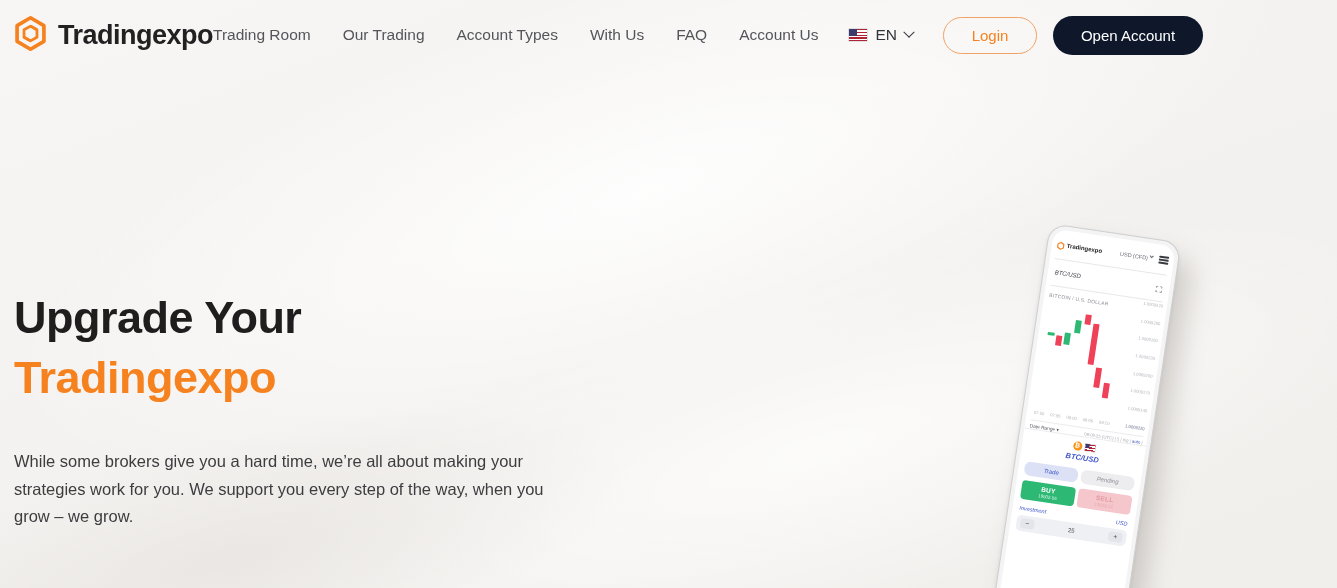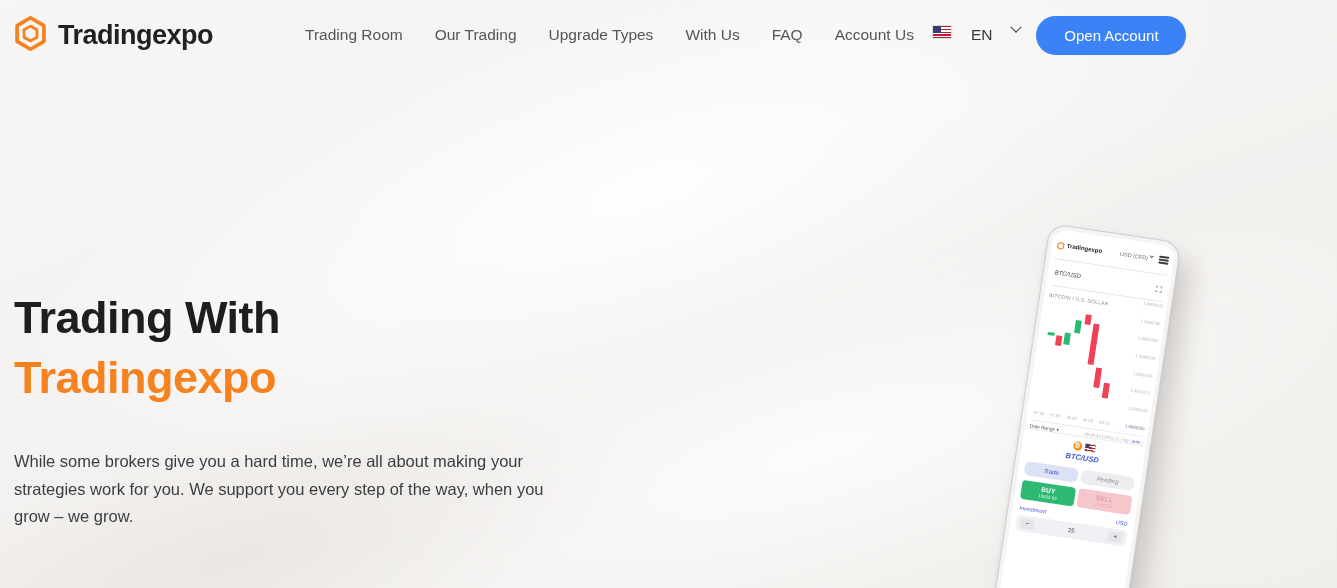--- a/index.html
+++ b/index.html
@@ -18,34 +18,34 @@
     background:radial-gradient(ellipse at center, rgba(255,255,255,.75) 0%, rgba(255,255,255,0) 62%);
     transform:rotate(-16deg); }
   .swoosh.s3 { width:900px; height:260px; left:-220px; top:430px;
     background:radial-gradient(ellipse at center, rgba(226,222,218,.55) 0%, rgba(226,222,218,0) 65%);
     transform:rotate(-14deg); }
 
   
   header { position:relative; z-index:5; display:flex; align-items:center; height:70px; padding:0 10px 0 12px; }
   .logo { display:flex; align-items:center; gap:9px; }
   .logo-text { font-size:27px; font-weight:800; color:#232021; letter-spacing:-0.5px; }
-  nav { margin-left:92px; }
+  nav { }
   nav ul { display:flex; list-style:none; gap:32px; }
   nav li { font-size:15.5px; color:#54555a; cursor:pointer; white-space:nowrap; }
-  .lang { display:flex; align-items:flex-start; gap:20px; margin-left:19px; cursor:pointer; }
+  .lang { display:flex; align-items:center; gap:8px; margin-left:31px; cursor:pointer; }
   .flag { width:18px; height:12px; position:relative; display:inline-block;
     background:repeating-linear-gradient(180deg,#b22234 0 1.4px,#ffffff 1.4px 2.8px); 
     box-shadow:0 0 0 .5px #c9c9c9; }
   .flag::after { content:""; position:absolute; left:0; top:0; width:8px; height:6.5px; background:#3c3b6e; }
   .lang-code { font-size:15.5px; color:#34353a; }
   .chev { width:8px; height:8px; border-right:1.8px solid #3a3b40; border-bottom:1.8px solid #3a3b40; transform:rotate(45deg) translate(-2px,-2px); }
   .btn-login { margin-left:30px; width:94px; height:37px; border:1px solid #f2a265; border-radius:19px;
     background:transparent; color:#f6821f; font-size:15px; cursor:pointer; font-family:inherit; }
   .btn-open { margin-left:16px; width:150px; height:39px; border:none; border-radius:20px;
-    background:#3b82f6; color:#ffffff; font-size:15px; cursor:pointer; font-family:inherit; }
+    background:#0f172a; color:#ffffff; font-size:15px; cursor:pointer; font-family:inherit; }
 
   
   .hero { position:absolute; left:14px; top:288px; width:560px; z-index:4; }
   .hero h1 { font-size:45px; line-height:60px; font-weight:800; letter-spacing:-0.5px; color:#1f1d1d; }
   .hero h1 .accent-line { color:#f6821f; display:block; }
   .hero h1 span { display:block; }
   .hero p { margin-top:40px; font-size:16.5px; line-height:27.5px; color:#3d3d3f; max-width:535px; }
 
   
   .phone { position:absolute; left:1050px; top:223px; width:133px; height:420px;
@@ -127,37 +127,38 @@
         <path d="M20 12 L27 16 V24 L20 28 L13 24 V16 Z" stroke="#f6821f" stroke-width="3" stroke-linejoin="round"></path>
         <path d="M20 12 L27 16 M13 24 L20 28" stroke="#f6821f" stroke-width="3"></path>
       </svg>
     </span>
     <span class="logo-text">Tradingexpo</span>
   </div>
   <nav>
     <ul>
       <li>Trading Room</li>
       <li>Our Trading</li>
-      <li>Upgrade Types</li>
+      <li>Account Types</li>
       <li>With Us</li>
       <li>FAQ</li>
       <li>Account Us</li>
     </ul>
   </nav>
   <div class="lang">
     <span class="flag"></span>
     <span class="lang-code">EN</span>
     <span class="chev"></span>
   </div>
+  <button class="btn-login">Login</button>
   <button class="btn-open">Open Account</button>
 </header>
 
 <section class="hero">
   <h1>
-    <span>Trading With</span>
+    <span>Upgrade Your</span>
     <span class="accent-line">Tradingexpo</span>
   </h1>
   <p>While some brokers give you a hard time, we’re all about making your strategies work for you. We support you every step of the way, when you grow – we grow.</p>
 </section>
 
 <div class="phone">
   <div class="screen">
 
     <div class="p-header">
       <div class="p-logo">

